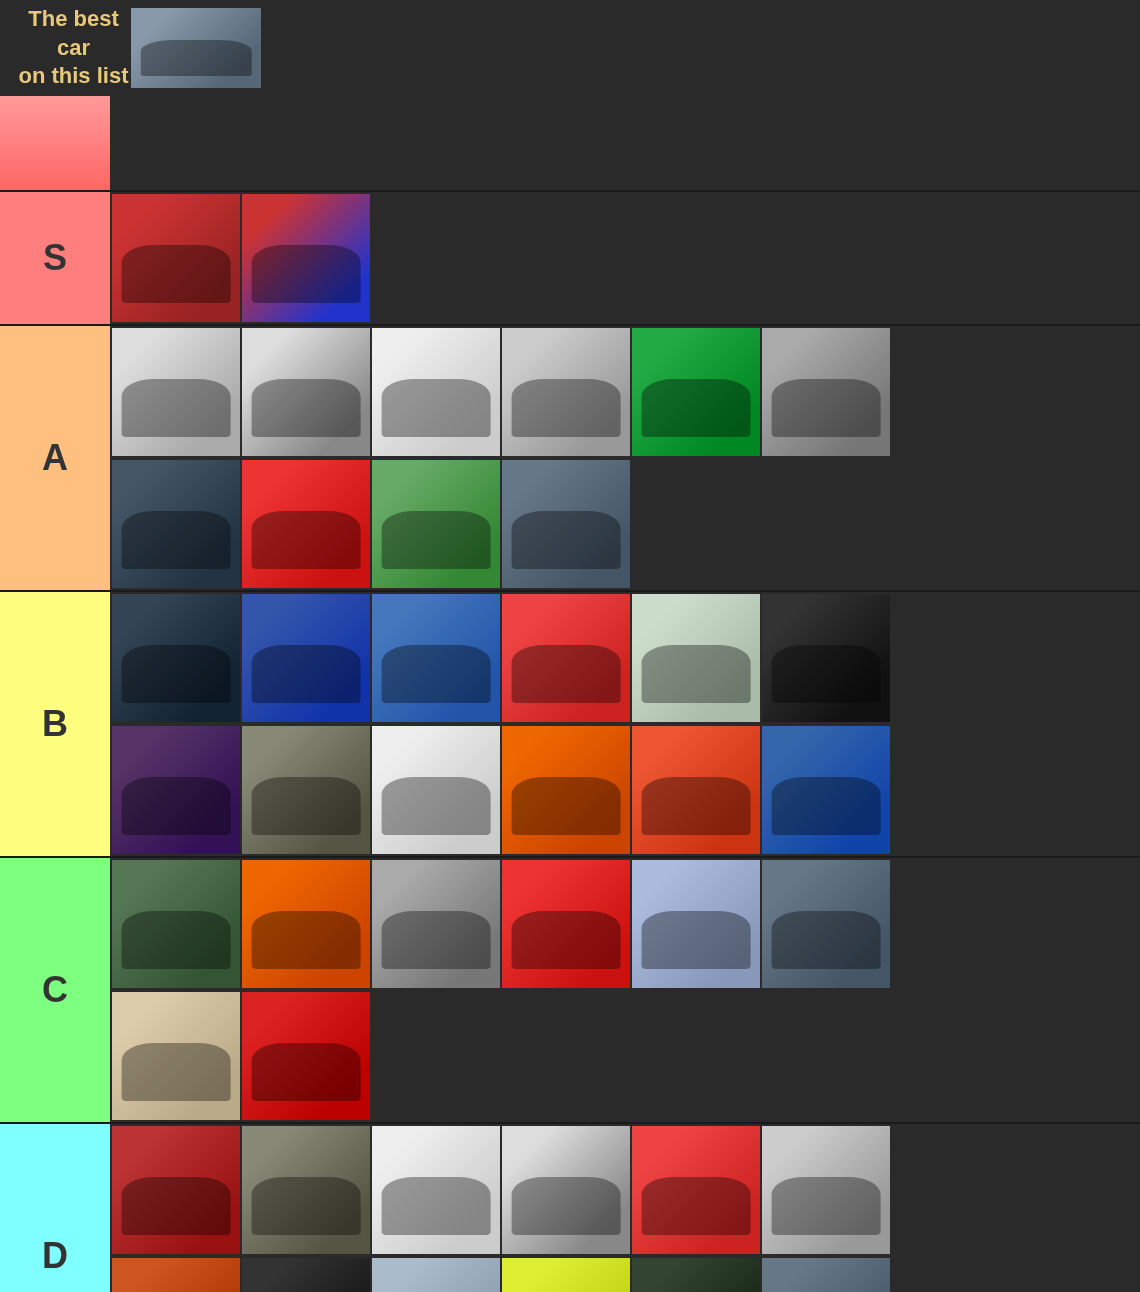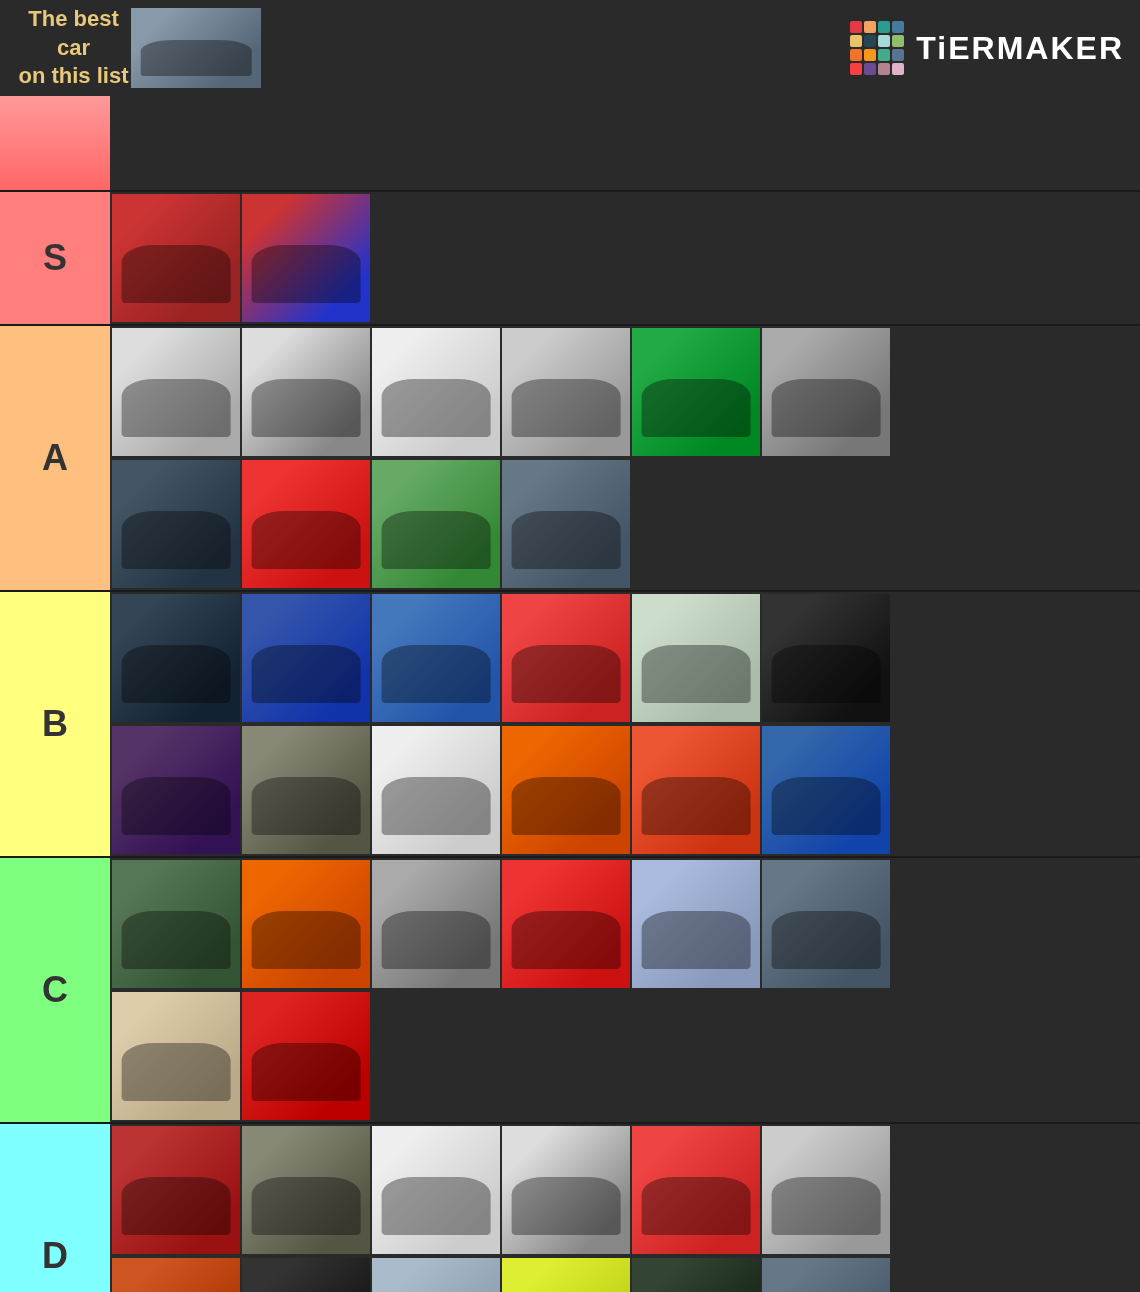--- a/index.html
+++ b/index.html
@@ -158,41 +158,20 @@
 <body>
 
 <div class="header">
   <div style="display:flex; align-items:center; gap:0;">
     <div style="color:#e8c87a; font-size:22px; font-weight:bold; text-align:center; line-height:1.3; width:115px; white-space:pre-line;">The best car
 on this list</div>
     <div class="car-card c1 img-sim" style="width:130px;height:80px;">
       <div class="car-silhouette"></div>
     </div>
   </div>
-  <div class="header-right">
-    <div class="logo-grid">
-      <div class="logo-cell" style="background:#e63946;"></div>
-      <div class="logo-cell" style="background:#f4a261;"></div>
-      <div class="logo-cell" style="background:#2a9d8f;"></div>
-      <div class="logo-cell" style="background:#457b9d;"></div>
-      <div class="logo-cell" style="background:#e9c46a;"></div>
-      <div class="logo-cell" style="background:#264653;"></div>
-      <div class="logo-cell" style="background:#a8dadc;"></div>
-      <div class="logo-cell" style="background:#90be6d;"></div>
-      <div class="logo-cell" style="background:#f3722c;"></div>
-      <div class="logo-cell" style="background:#f8961e;"></div>
-      <div class="logo-cell" style="background:#43aa8b;"></div>
-      <div class="logo-cell" style="background:#577590;"></div>
-      <div class="logo-cell" style="background:#f94144;"></div>
-      <div class="logo-cell" style="background:#6a4c93;"></div>
-      <div class="logo-cell" style="background:#b5838d;"></div>
-      <div class="logo-cell" style="background:#e0b1cb;"></div>
-    </div>
-    <div class="logo-text">TiERMAKER</div>
-  </div>
 </div>
 
 <div class="tier-list">
 
   <div class="tier-row" style="min-height:96px;">
     <div class="tier-label-cell tier-special" style="min-height:94px; background:linear-gradient(to bottom,#ff9999,#ff6666); font-size:14px;"></div>
     <div class="cards-row" style="flex:1;">
       
     </div>
   </div>

